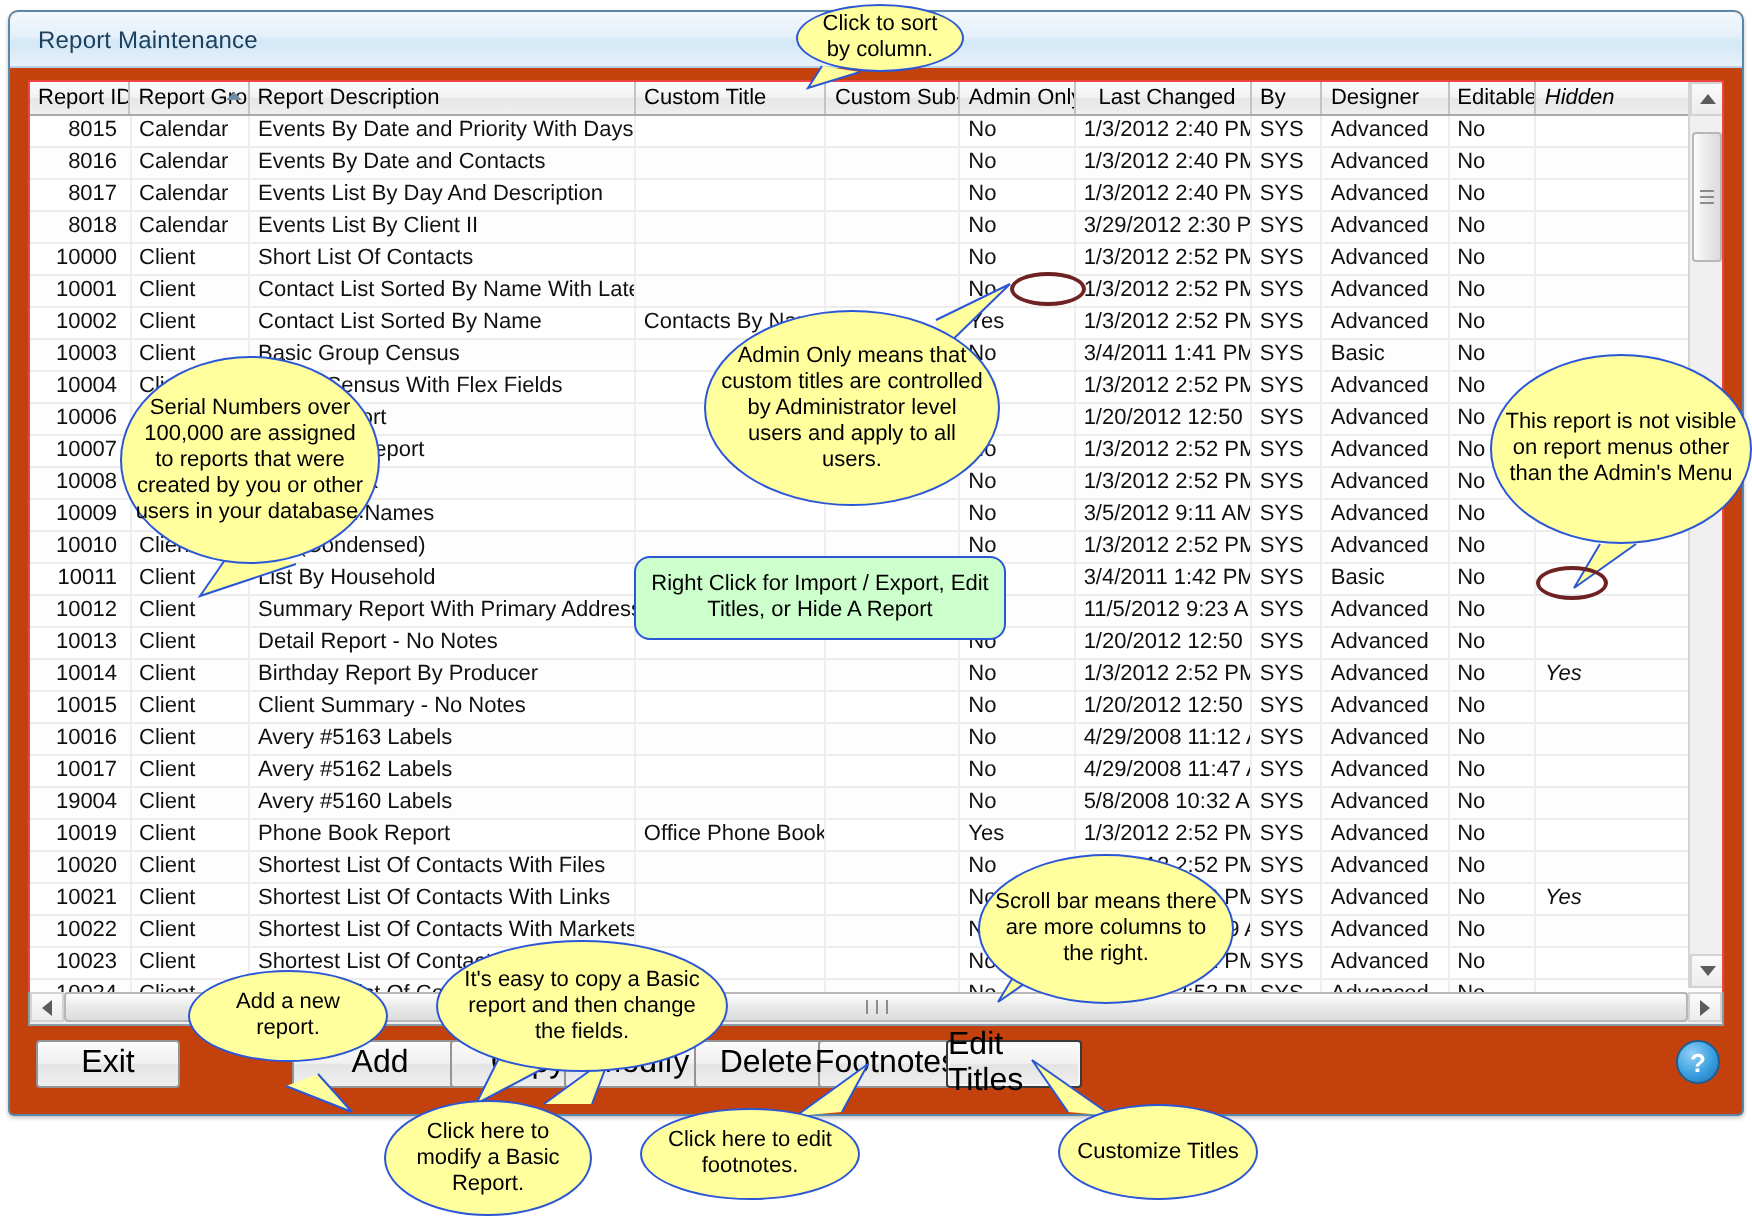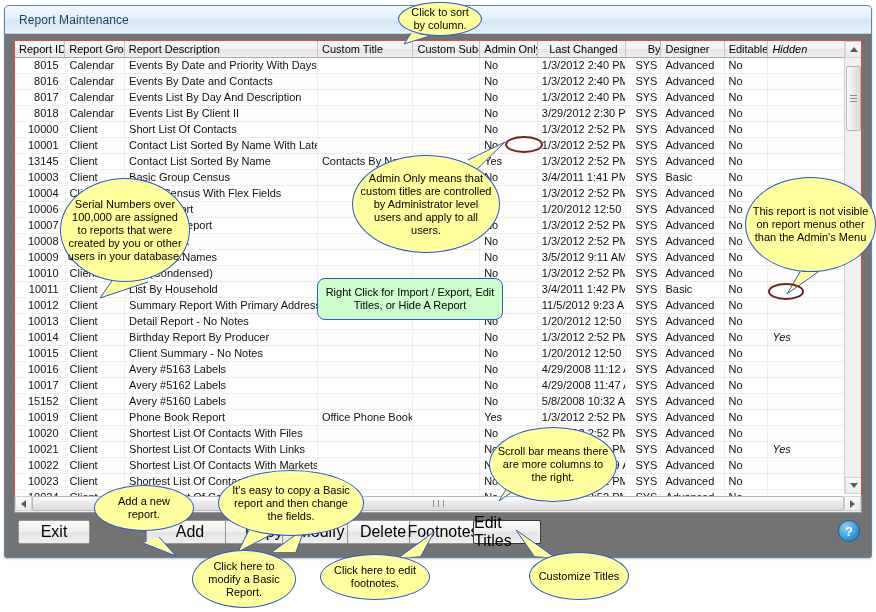--- a/index.html
+++ b/index.html
@@ -9,21 +9,21 @@
     background: #ffffff;
     font-family: "Liberation Sans", sans-serif;
     overflow: hidden;
   }
   #root { position: relative; width: 876px; height: 612px; background:#fff; }
 
   
   .window {
     position: absolute; left: 4px; top: 5px;
     width: 868px; height: 553px;
-    background: #737373;
+    background: #c2410c;
     border: 1px solid #5b87ab;
     border-radius: 5px 5px 3px 3px;
     box-shadow: 0 1px 2px rgba(0,0,0,.25);
   }
   .win-titlebar {
     height: 28px;
     background: linear-gradient(to bottom, #f3f9fd 0%, #e4f0fa 45%, #d3e7f6 55%, #e7f2fb 100%);
     border-radius: 4px 4px 0 0;
     border-bottom: 1px solid #b9d4e8;
     display: flex; align-items: center;
@@ -74,21 +74,21 @@
   .cell.num { text-align: right; padding-right: 6px; }
 
   
   .c-id    { width: 54px; }
   .c-grp   { width: 64px; }
   .c-desc  { width: 209px; }
   .c-ct    { width: 103px; }
   .c-cst   { width: 72px; }
   .c-ao    { width: 62px; }
   .c-lc    { width: 95px; text-align: center; }
-  .c-by    { width: 38px; text-align: right; }
+  .c-by    { width: 38px; }
   .c-des   { width: 68px; }
   .c-edit  { width: 47px; }
   .c-hid   { width: 100px; border-right:none;font-style:italic; }
 
   
   .vscroll {
     position: absolute; right: 0; top: 0; width: 17px; bottom: 17px;
     background: #f0f0f0; border-left: 1px solid #d5d5d5;
   }
   .vs-btn {
@@ -273,21 +273,21 @@
               <div class="cell c-ct"></div>
               <div class="cell c-cst"></div>
               <div class="cell c-ao">No</div>
               <div class="cell c-lc">1/3/2012 2:52 PM</div>
               <div class="cell c-by">SYS</div>
               <div class="cell c-des">Advanced</div>
               <div class="cell c-edit">No</div>
               <div class="cell c-hid"></div>
             </div>
             <div class="row">
-              <div class="cell c-id num">13145</div>
+              <div class="cell c-id num">10002</div>
               <div class="cell c-grp">Client</div>
               <div class="cell c-desc">Contact List Sorted By Name</div>
               <div class="cell c-ct">Contacts By Name</div>
               <div class="cell c-cst"></div>
               <div class="cell c-ao">Yes</div>
               <div class="cell c-lc">1/3/2012 2:52 PM</div>
               <div class="cell c-by">SYS</div>
               <div class="cell c-des">Advanced</div>
               <div class="cell c-edit">No</div>
               <div class="cell c-hid"></div>
@@ -468,21 +468,21 @@
               <div class="cell c-ct"></div>
               <div class="cell c-cst"></div>
               <div class="cell c-ao">No</div>
               <div class="cell c-lc">4/29/2008 11:47 AM</div>
               <div class="cell c-by">SYS</div>
               <div class="cell c-des">Advanced</div>
               <div class="cell c-edit">No</div>
               <div class="cell c-hid"></div>
             </div>
             <div class="row">
-              <div class="cell c-id num">15152</div>
+              <div class="cell c-id num">19004</div>
               <div class="cell c-grp">Client</div>
               <div class="cell c-desc">Avery #5160 Labels</div>
               <div class="cell c-ct"></div>
               <div class="cell c-cst"></div>
               <div class="cell c-ao">No</div>
               <div class="cell c-lc">5/8/2008 10:32 AM</div>
               <div class="cell c-by">SYS</div>
               <div class="cell c-des">Advanced</div>
               <div class="cell c-edit">No</div>
               <div class="cell c-hid"></div>

